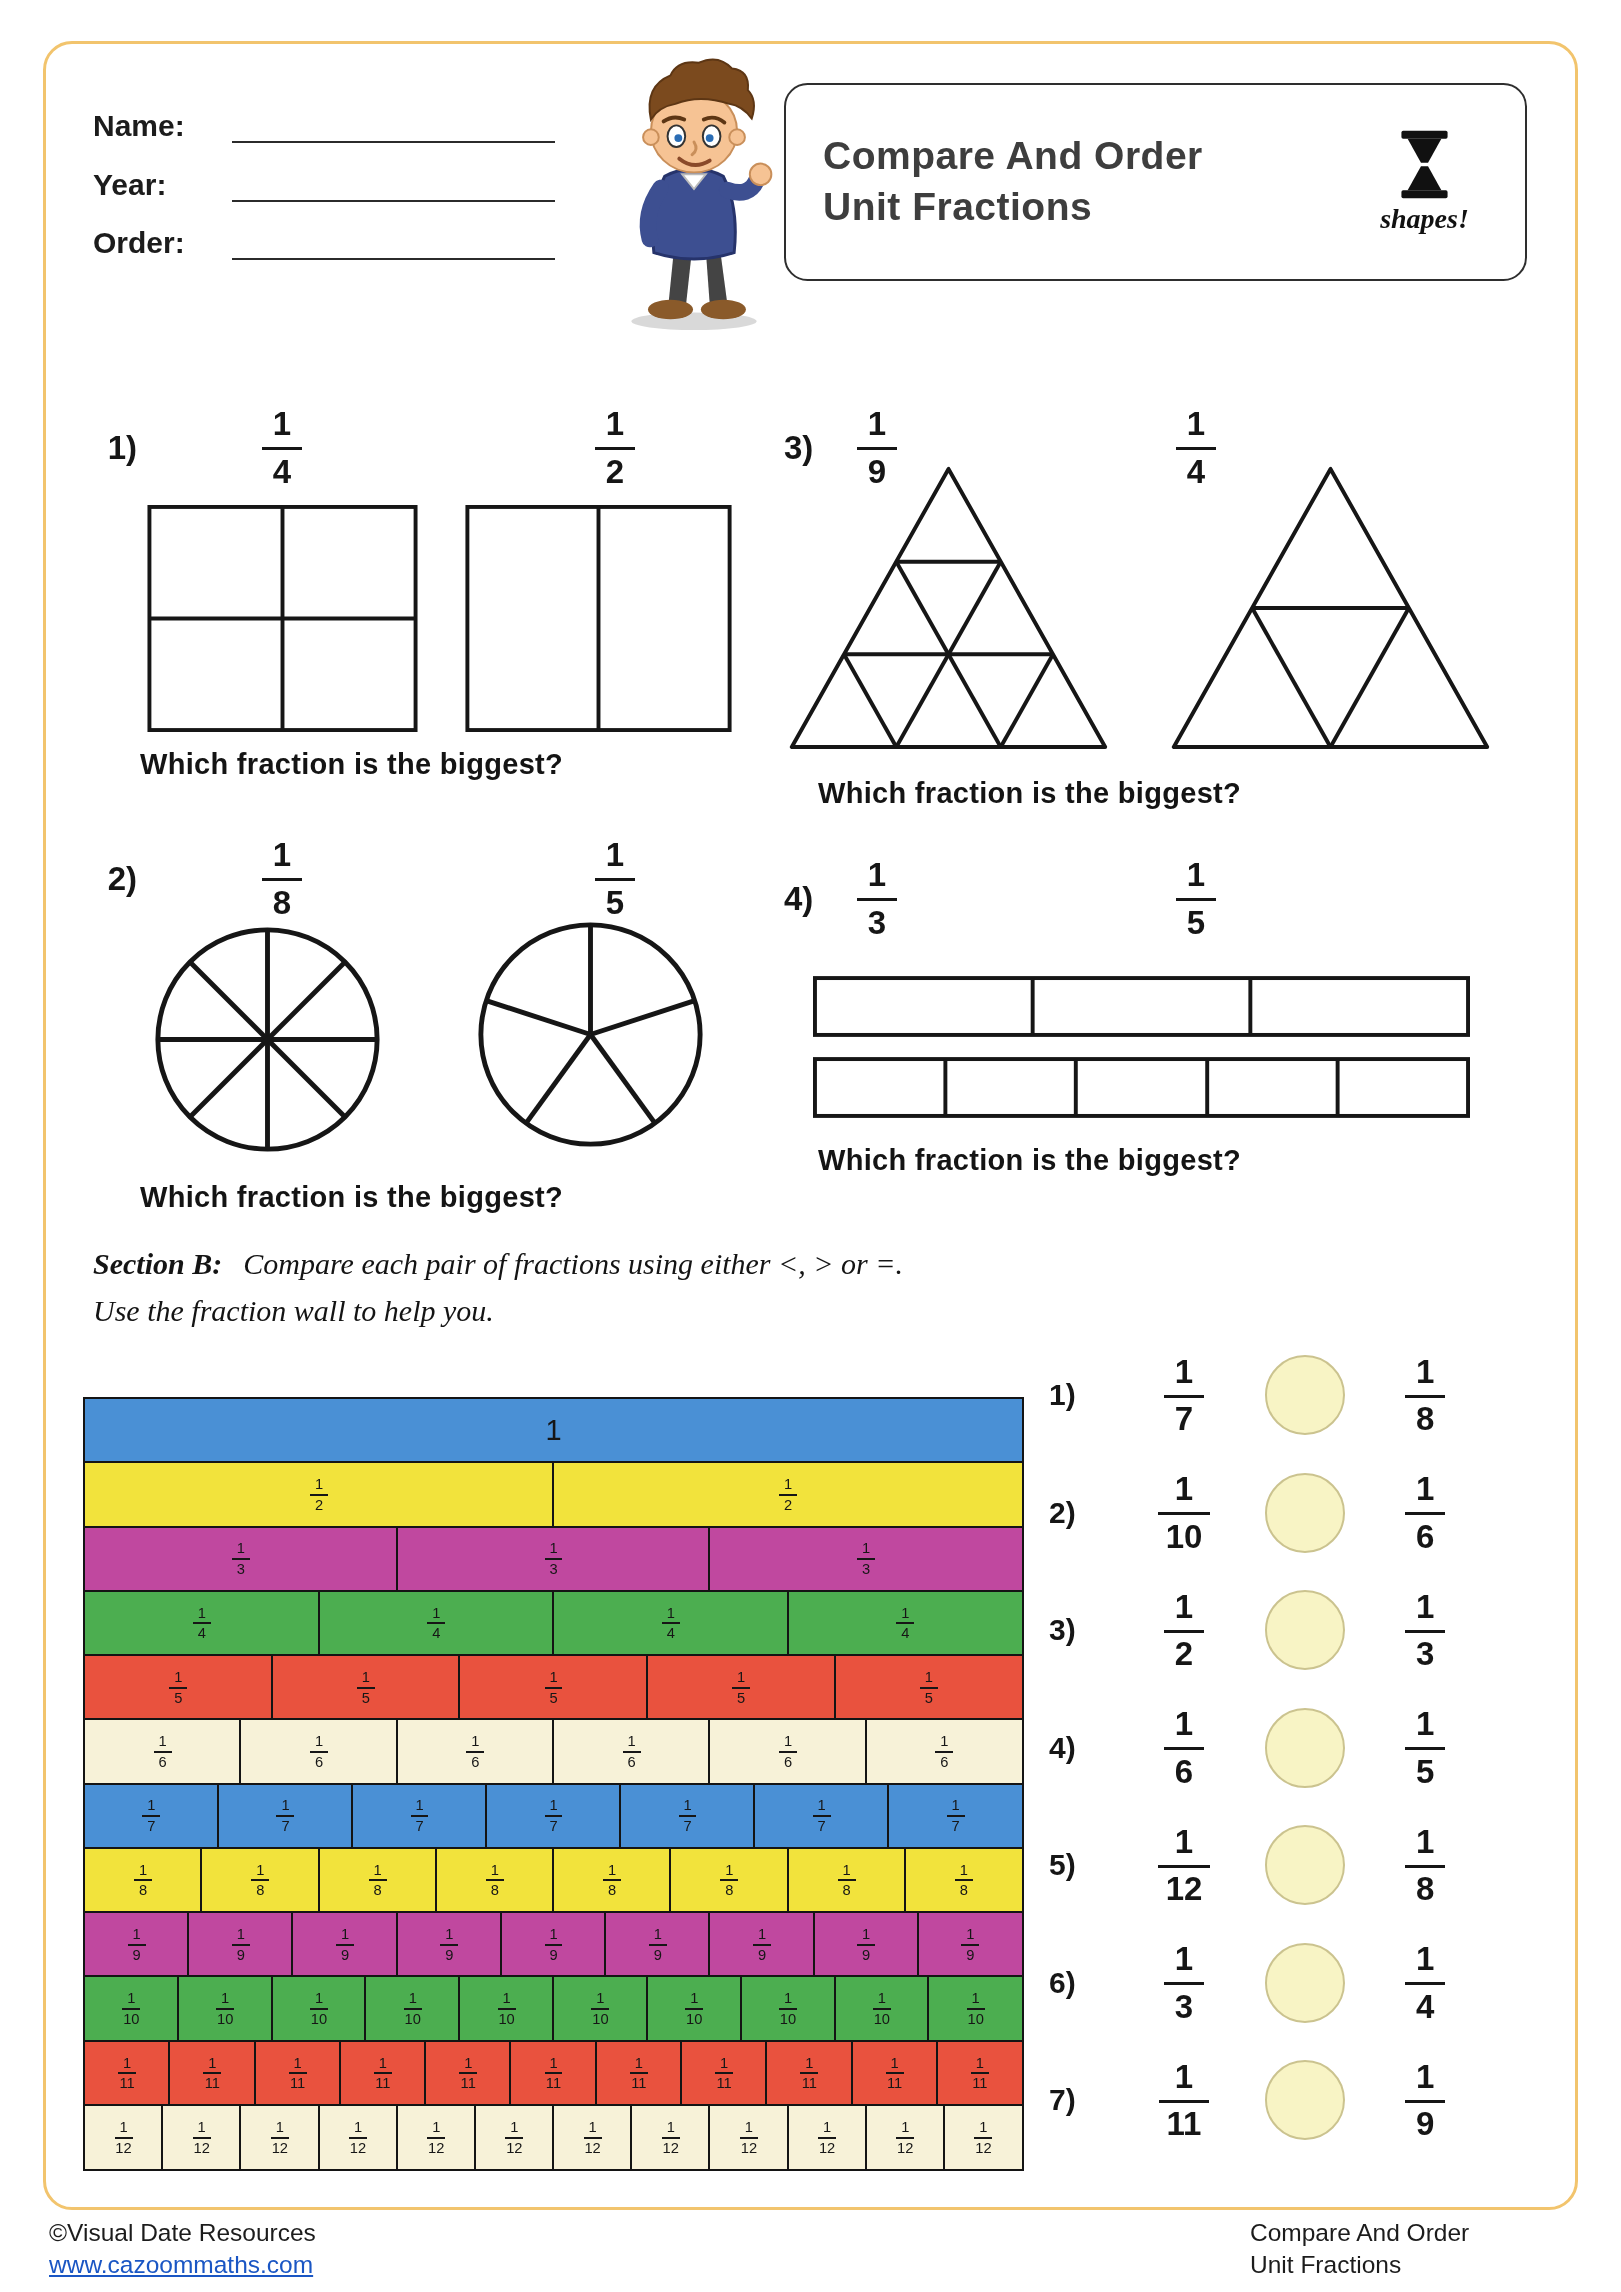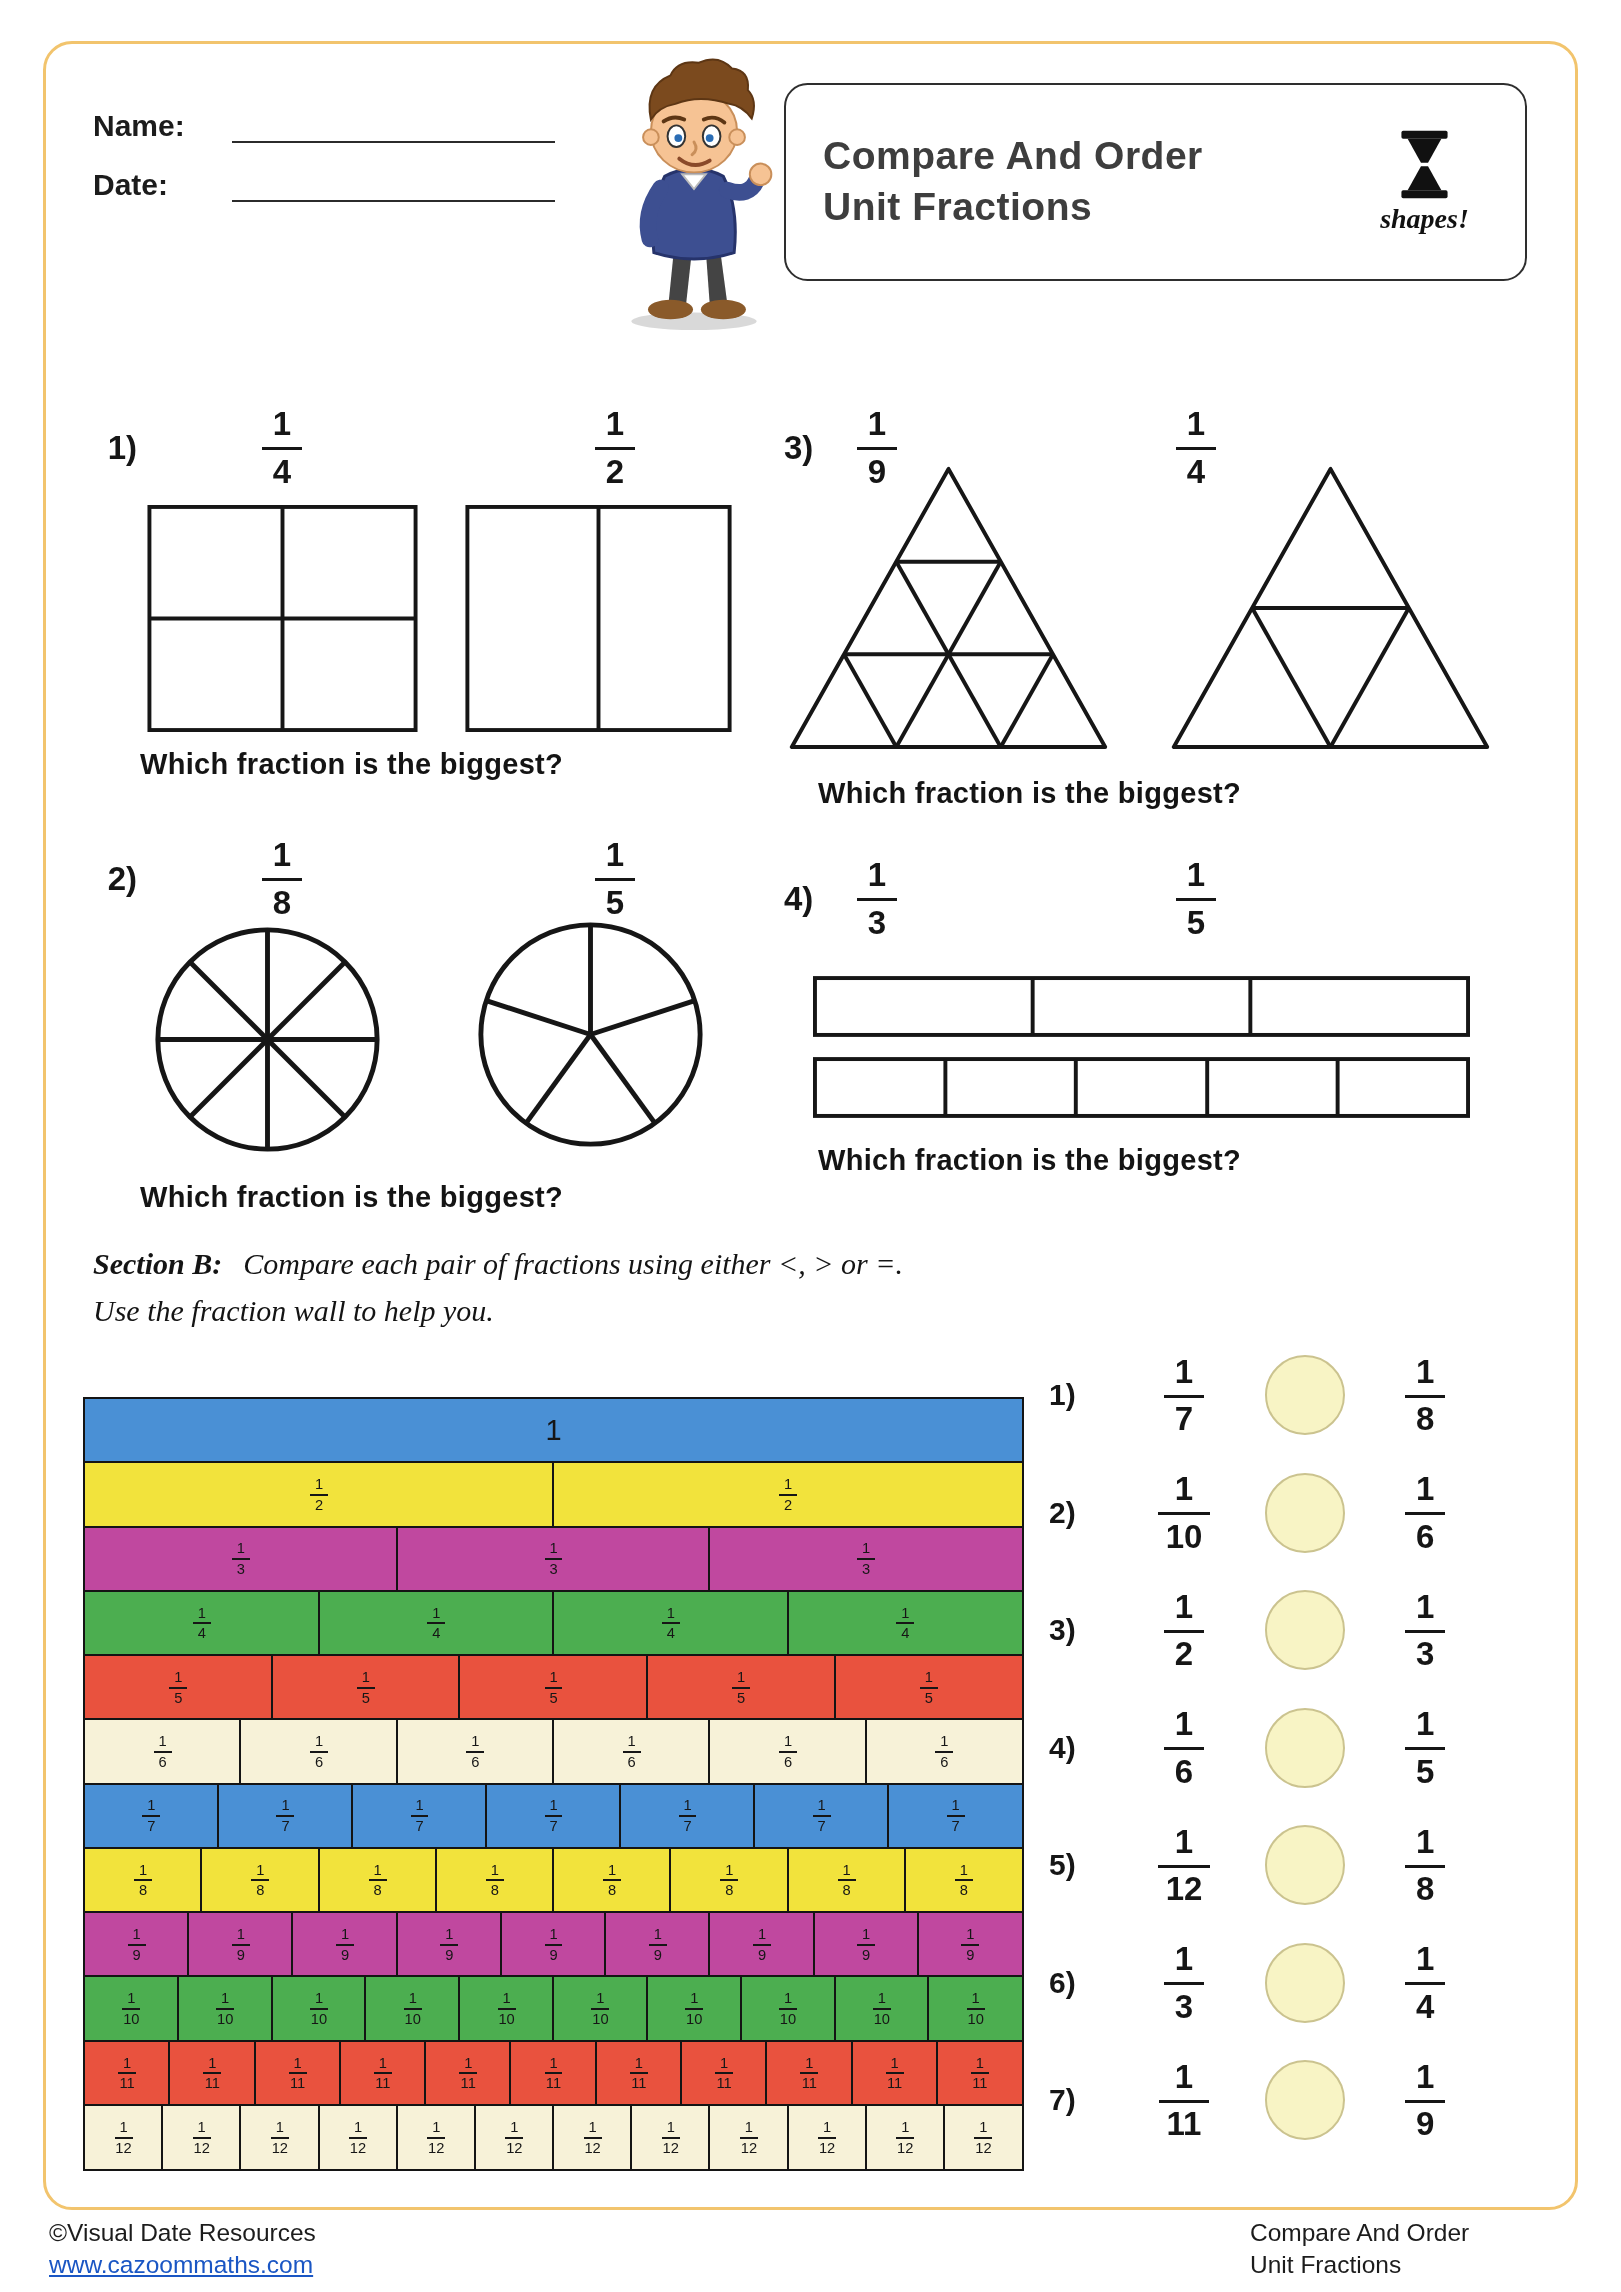--- a/index.html
+++ b/index.html
@@ -71,21 +71,25 @@
 
 <div class="page">
   <div class="sheet-border" style="border-color: rgb(242, 196, 109);"></div>
 
   <div class="fields">
     <div class="field">
       <span class="field-label">Name:</span>
       <span class="field-line"></span>
     </div>
     <div class="field">
-      <span class="field-label">Date:</span>
+      <span class="field-label">Year:</span>
+      <span class="field-line"></span>
+    </div>
+    <div class="field">
+      <span class="field-label">Order:</span>
       <span class="field-line"></span>
     </div>
   </div>
 
   <svg class="mascot" width="196" height="284" viewBox="0 0 200 290">
     <ellipse cx="100" cy="278" rx="64" ry="9" fill="#b9b9b9" opacity="0.55"></ellipse>
     <path d="M80 200 L74 260 L92 260 L98 205 Z" fill="#444"></path>
     <path d="M112 205 L116 260 L134 260 L126 200 Z" fill="#444"></path>
     <ellipse cx="76" cy="266" rx="23" ry="10" fill="#8a5a2a"></ellipse>
     <ellipse cx="130" cy="266" rx="23" ry="10" fill="#8a5a2a"></ellipse>

